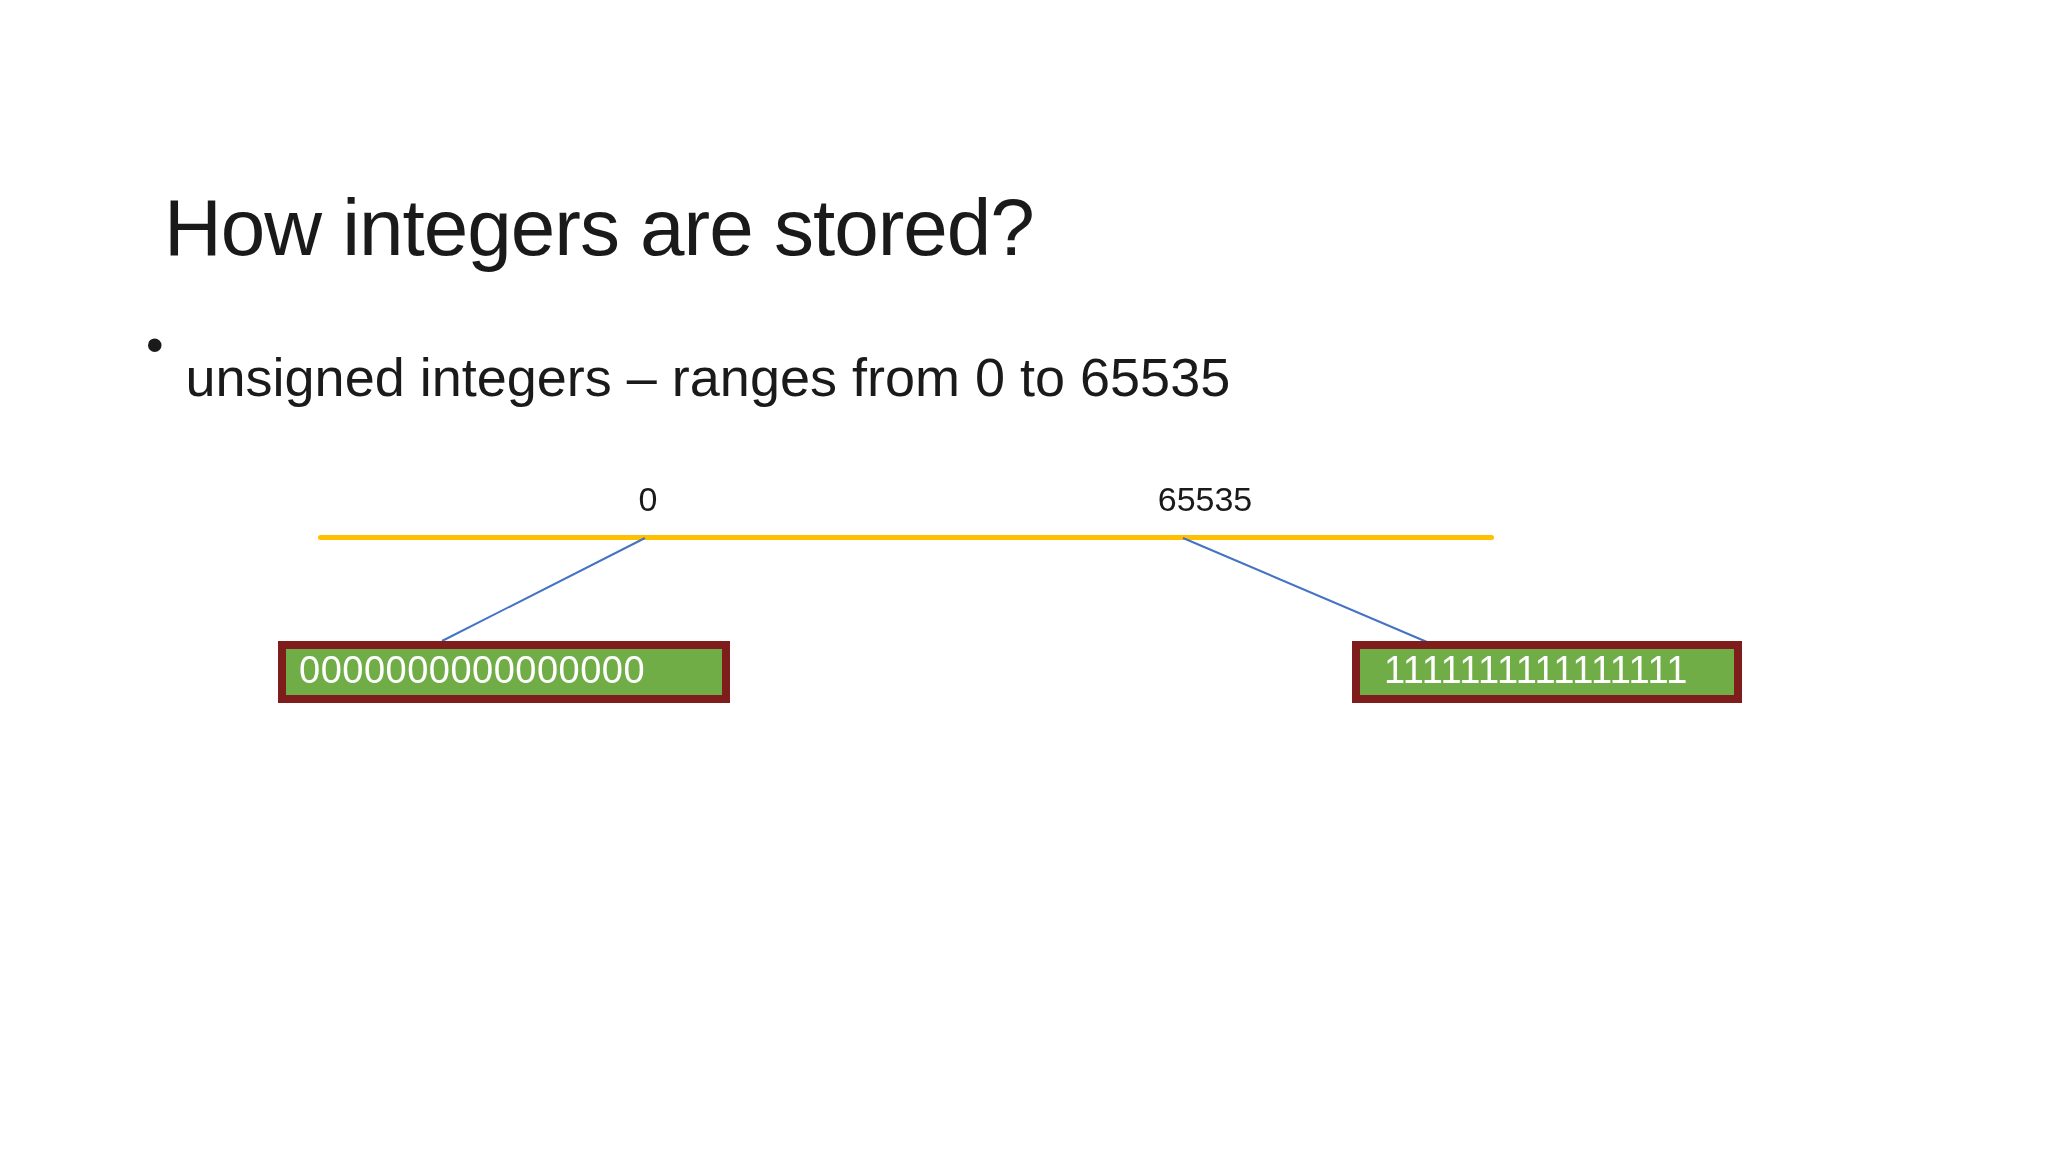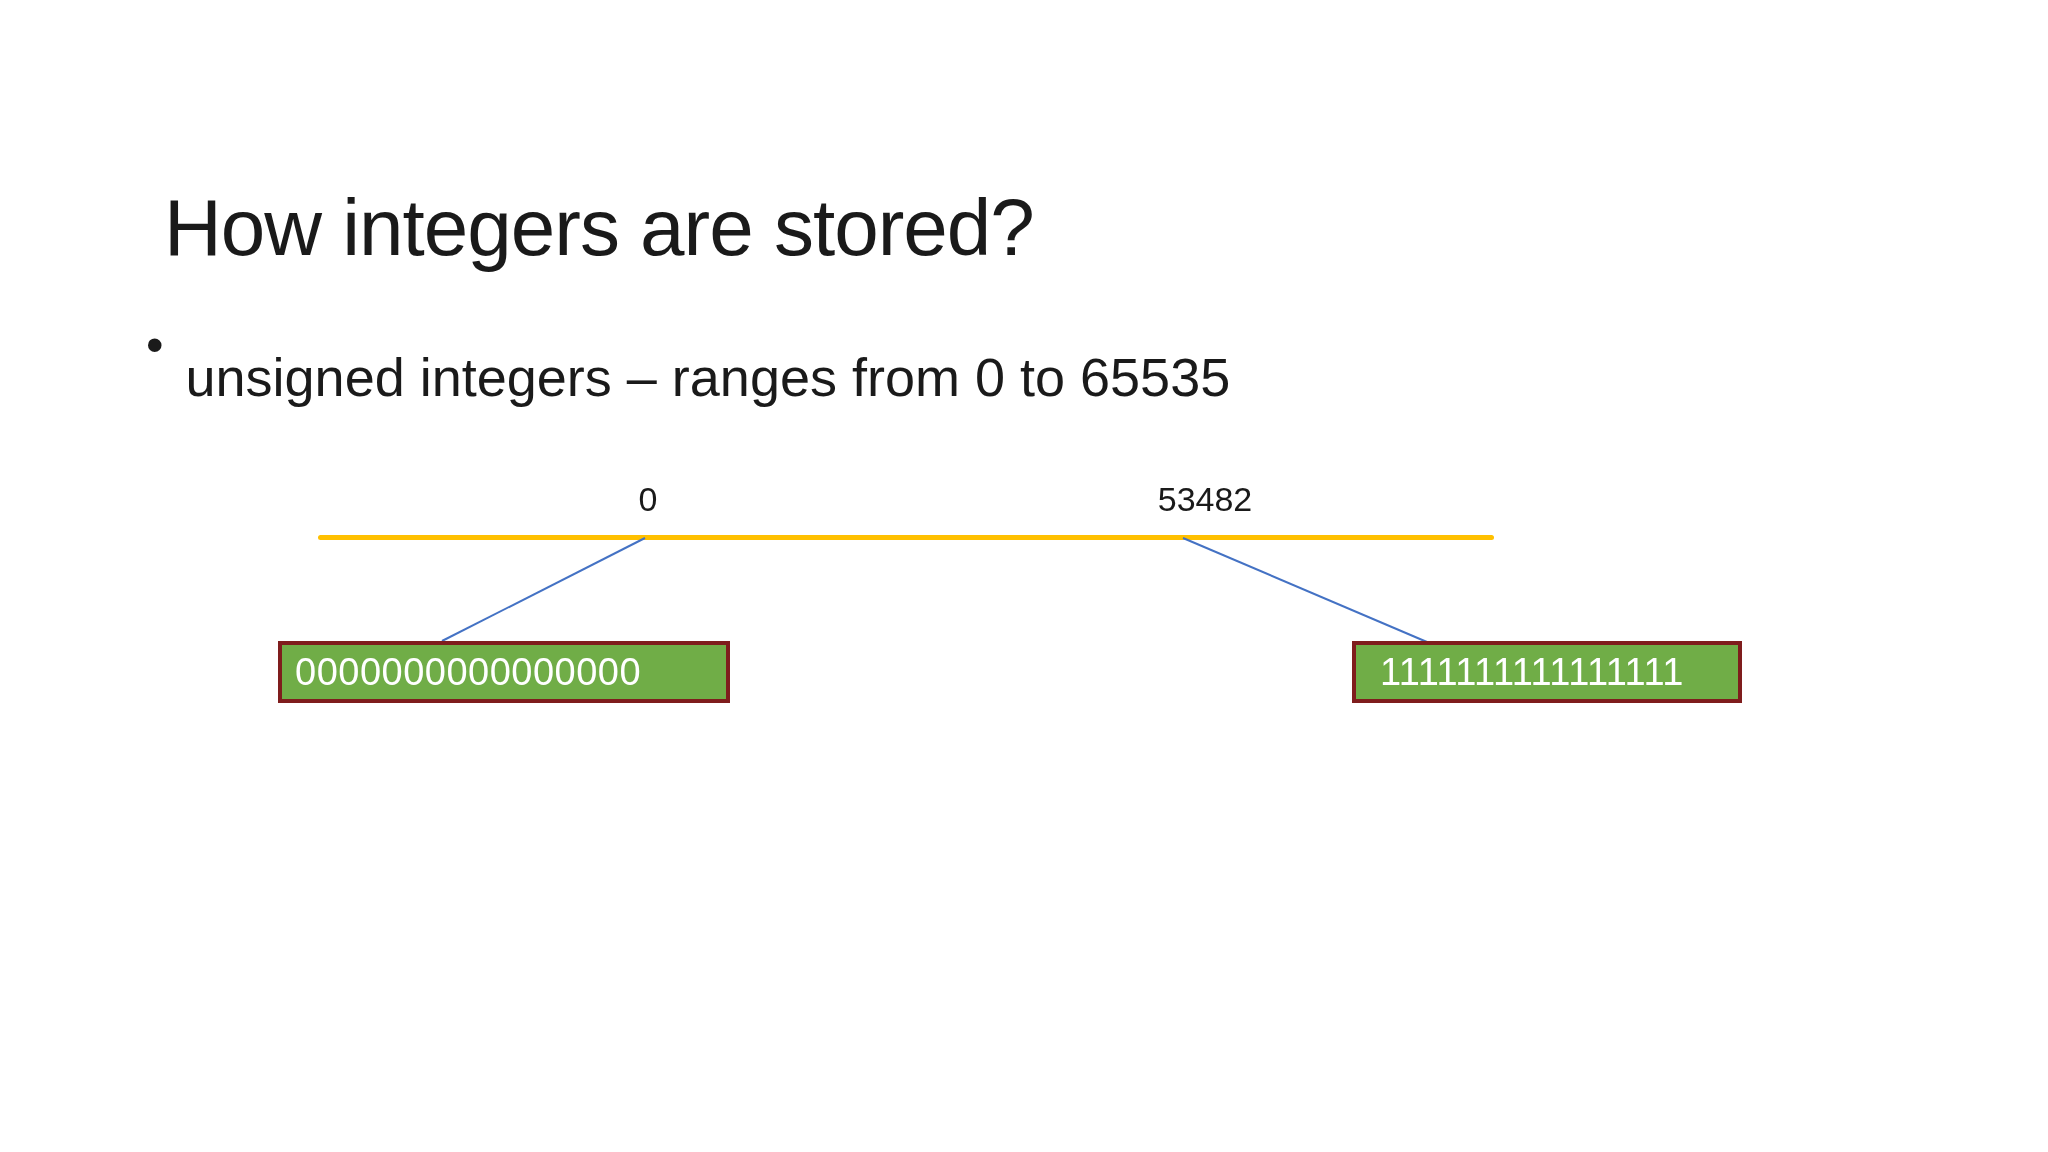--- a/index.html
+++ b/index.html
@@ -71,24 +71,24 @@
     top: 0;
     width: 2048px;
     height: 1152px;
     pointer-events: none;
   }
   .bin-box {
     position: absolute;
     top: 641px;
     height: 62px;
     background: #70AD47;
-    border: 4px solid #7f1d1d;
+    border: 8px solid #7f1d1d;
     box-sizing: border-box;
     display: flex;
-    align-items: center;
+    align-items: flex-start;
     color: #FFFFFF;
     font-size: 38px;
     padding-left: 13px;
     letter-spacing: 0.5px;
     white-space: nowrap;
   }
   .bin-box.min { left: 278px;  width: 452px; }
   .bin-box.max { left: 1352px; width: 390px; padding-left: 24px; }
 </style>
 </head>
@@ -100,21 +100,21 @@
 
   <div class="bullet-row">
     <span class="bullet-marker">•</span>
     <span class="bullet-text">unsigned integers – ranges from 0 to 65535</span>
   </div>
 
   <div class="range-line"></div>
 
   <div class="axis-label min">0</div>
 
-  <div class="axis-label max">53482</div>
+  <div class="axis-label max">65535</div>
 
   <svg class="connectors" viewBox="0 0 2048 1152" xmlns="http://www.w3.org/2000/svg">
     <line x1="645" y1="538" x2="442" y2="641" stroke="#4472C4" stroke-width="2"></line>
     <line x1="1183" y1="538" x2="1427" y2="642" stroke="#4472C4" stroke-width="2"></line>
   </svg>
 
   <div class="bin-box min">
     <span>0000000000000000</span>
   </div>
 

